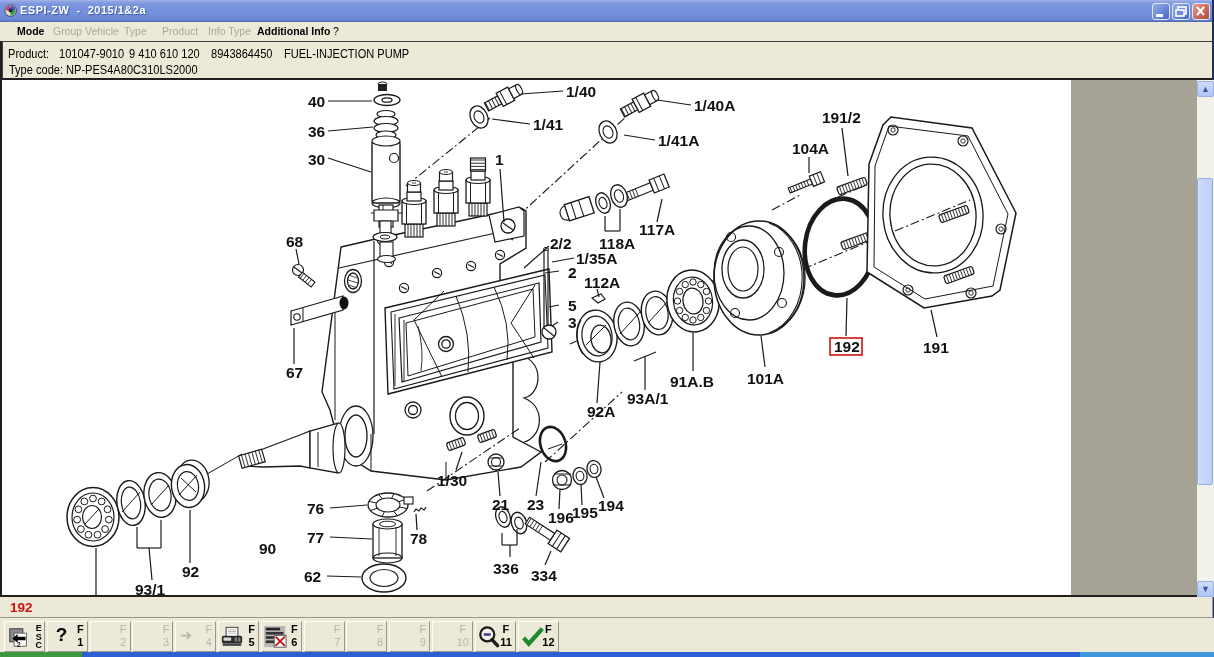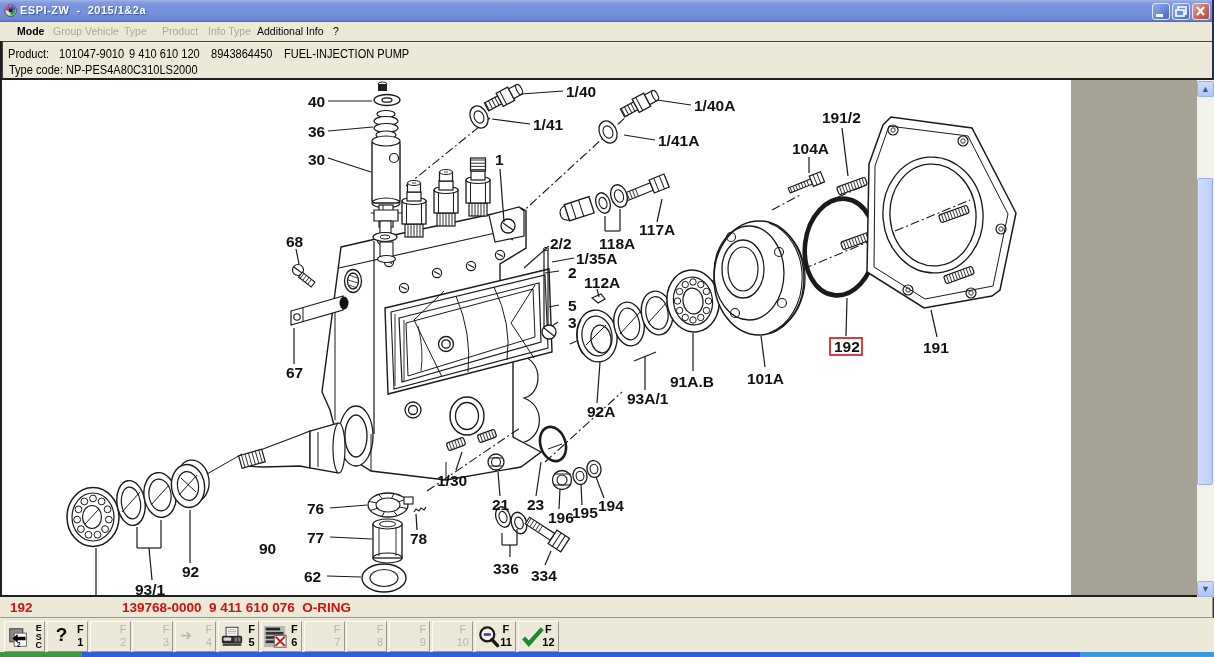--- a/index.html
+++ b/index.html
@@ -76,21 +76,21 @@
         <path d="M4 3 L11 11 M11 3 L4 11" stroke="#fff" stroke-width="2"></path>
       </svg></div>
 </div>
 <div class="abs" id="menubar">
   <span style="left:5px;font-weight:bold">Mode</span>
   <span style="left:41px" class="mgray">Group</span>
   <span style="left:73px" class="mgray">Vehicle</span>
   <span style="left:112px" class="mgray">Type</span>
   <span style="left:150px" class="mgray">Product</span>
   <span style="left:196px" class="mgray">Info Type</span>
-  <span style="left:245px;font-weight:normal">Additional Info</span>
+  <span style="left:245px;font-weight:bold">Additional Info</span>
   <span style="left:321px">?</span>
 </div>
 <div class="abs" id="prodpanel">
   <div class="prow" style="top:4px"><span style="left:5.9px">Product:</span><span style="left:65.9px">101047-9010</span><span style="left:148.3px">9 410 610 120</span><span style="left:244.7px">8943864450</span><span style="left:330.6px">FUEL-INJECTION PUMP</span></div>
   <div class="prow" style="top:20px"><span style="left:7px">Type code: NP-PES4A80C310LS2000</span></div>
 </div>
 <div class="abs" id="blackline-top"></div>
 <div class="abs" style="left:0;top:41px;width:2px;height:556px;background:#1f1f1f"></div>
 <div class="abs" style="left:1212px;top:0;width:2px;height:652px;background:#232c63"></div>
 <div class="abs" id="white-area"></div>
@@ -597,21 +597,20 @@
 <text x="834" y="352" font-size="15.5">192</text>
 </svg>
 <div class="abs" id="blackline-bot"></div>
 <div class="abs" id="sbar">
   <div class="sbtn" style="top:1px">▲</div>
   <div id="sthumb"></div>
   <div class="sbtn" style="top:501px">▼</div>
 </div>
 <div class="abs" id="redrow">
   <span style="left:10px">192</span>
-  <span style="left:122px">139768-0000&nbsp;&nbsp;9 411 610 076&nbsp;&nbsp;O-RING</span>
 </div>
 <div class="abs" id="toolbar">
 
 <div class="fbtn" style="left:4.0px">
       <svg style="position:absolute;left:3px;top:5px" width="21" height="21" viewBox="0 0 24 24">
  <rect x="2" y="2" width="15" height="15" fill="#8a8a8a" stroke="#333"></rect>
  <rect x="7" y="7" width="14" height="15" fill="#fff" stroke="#555"></rect>
  <path d="M20 11 L11 11 L11 8 L5 13 L11 18 L11 15 L20 15 Z" fill="#000"></path>
  <text x="10" y="23" font-size="8" font-weight="bold" fill="#000">2</text>
 </svg>

